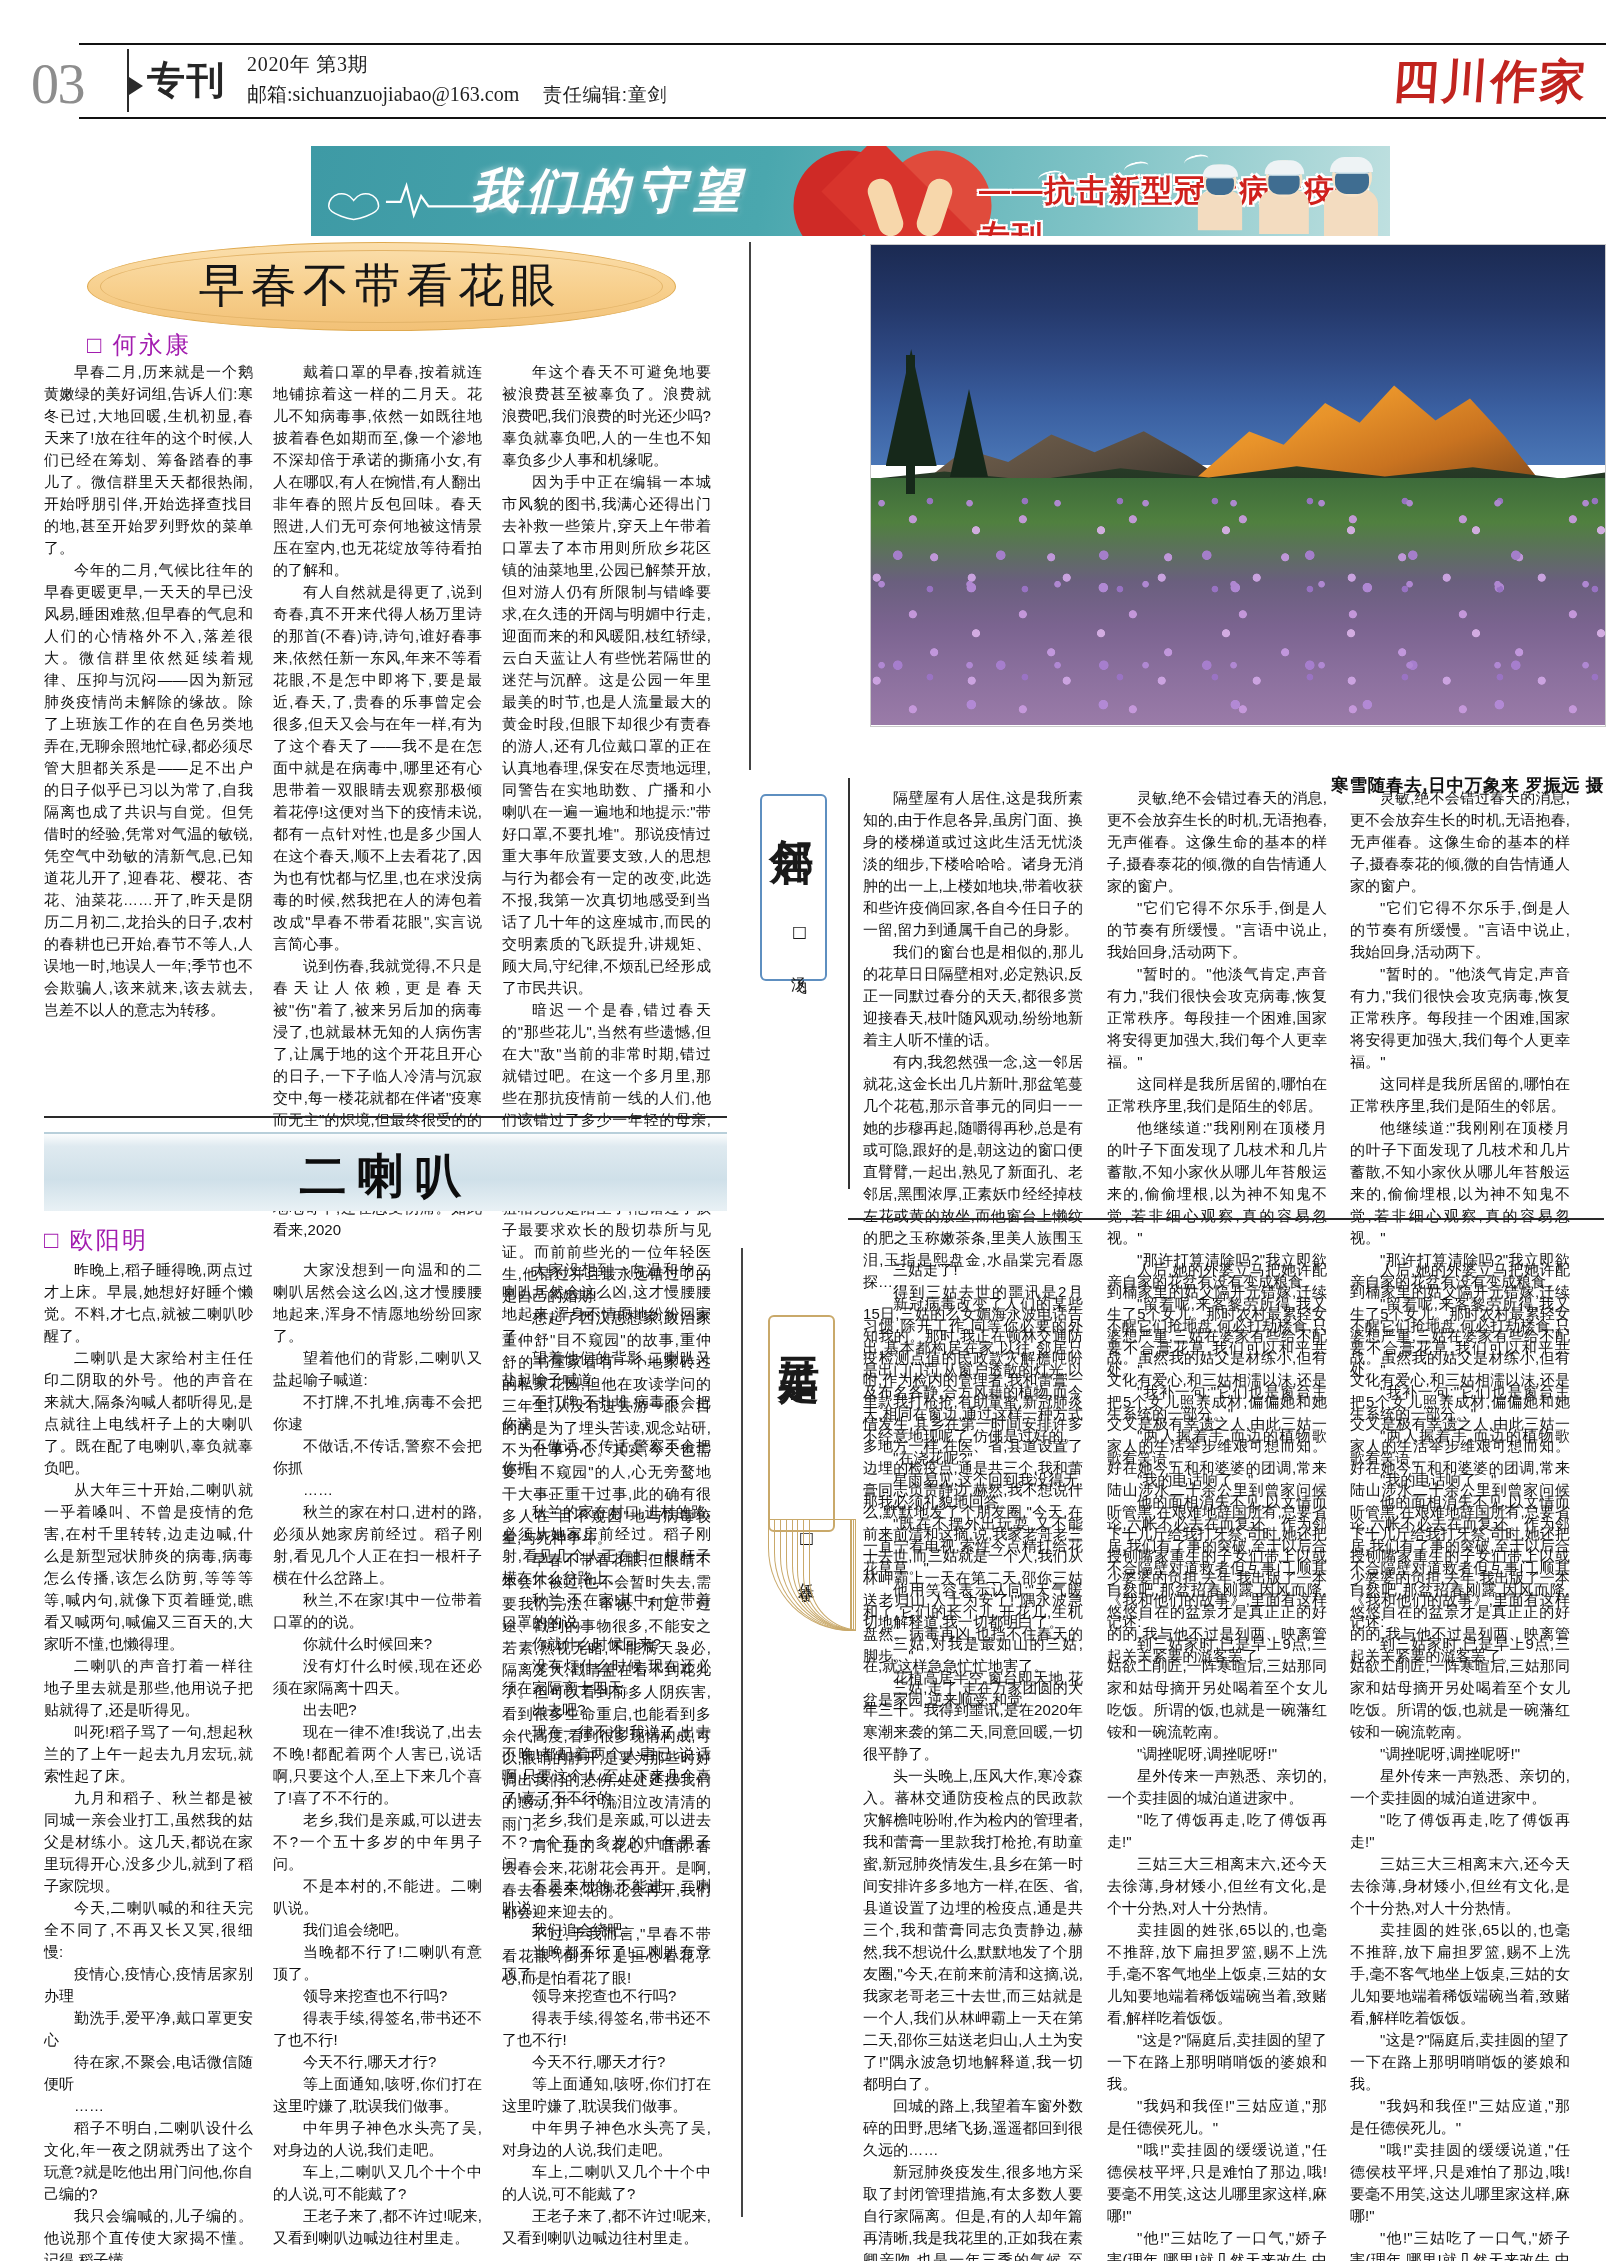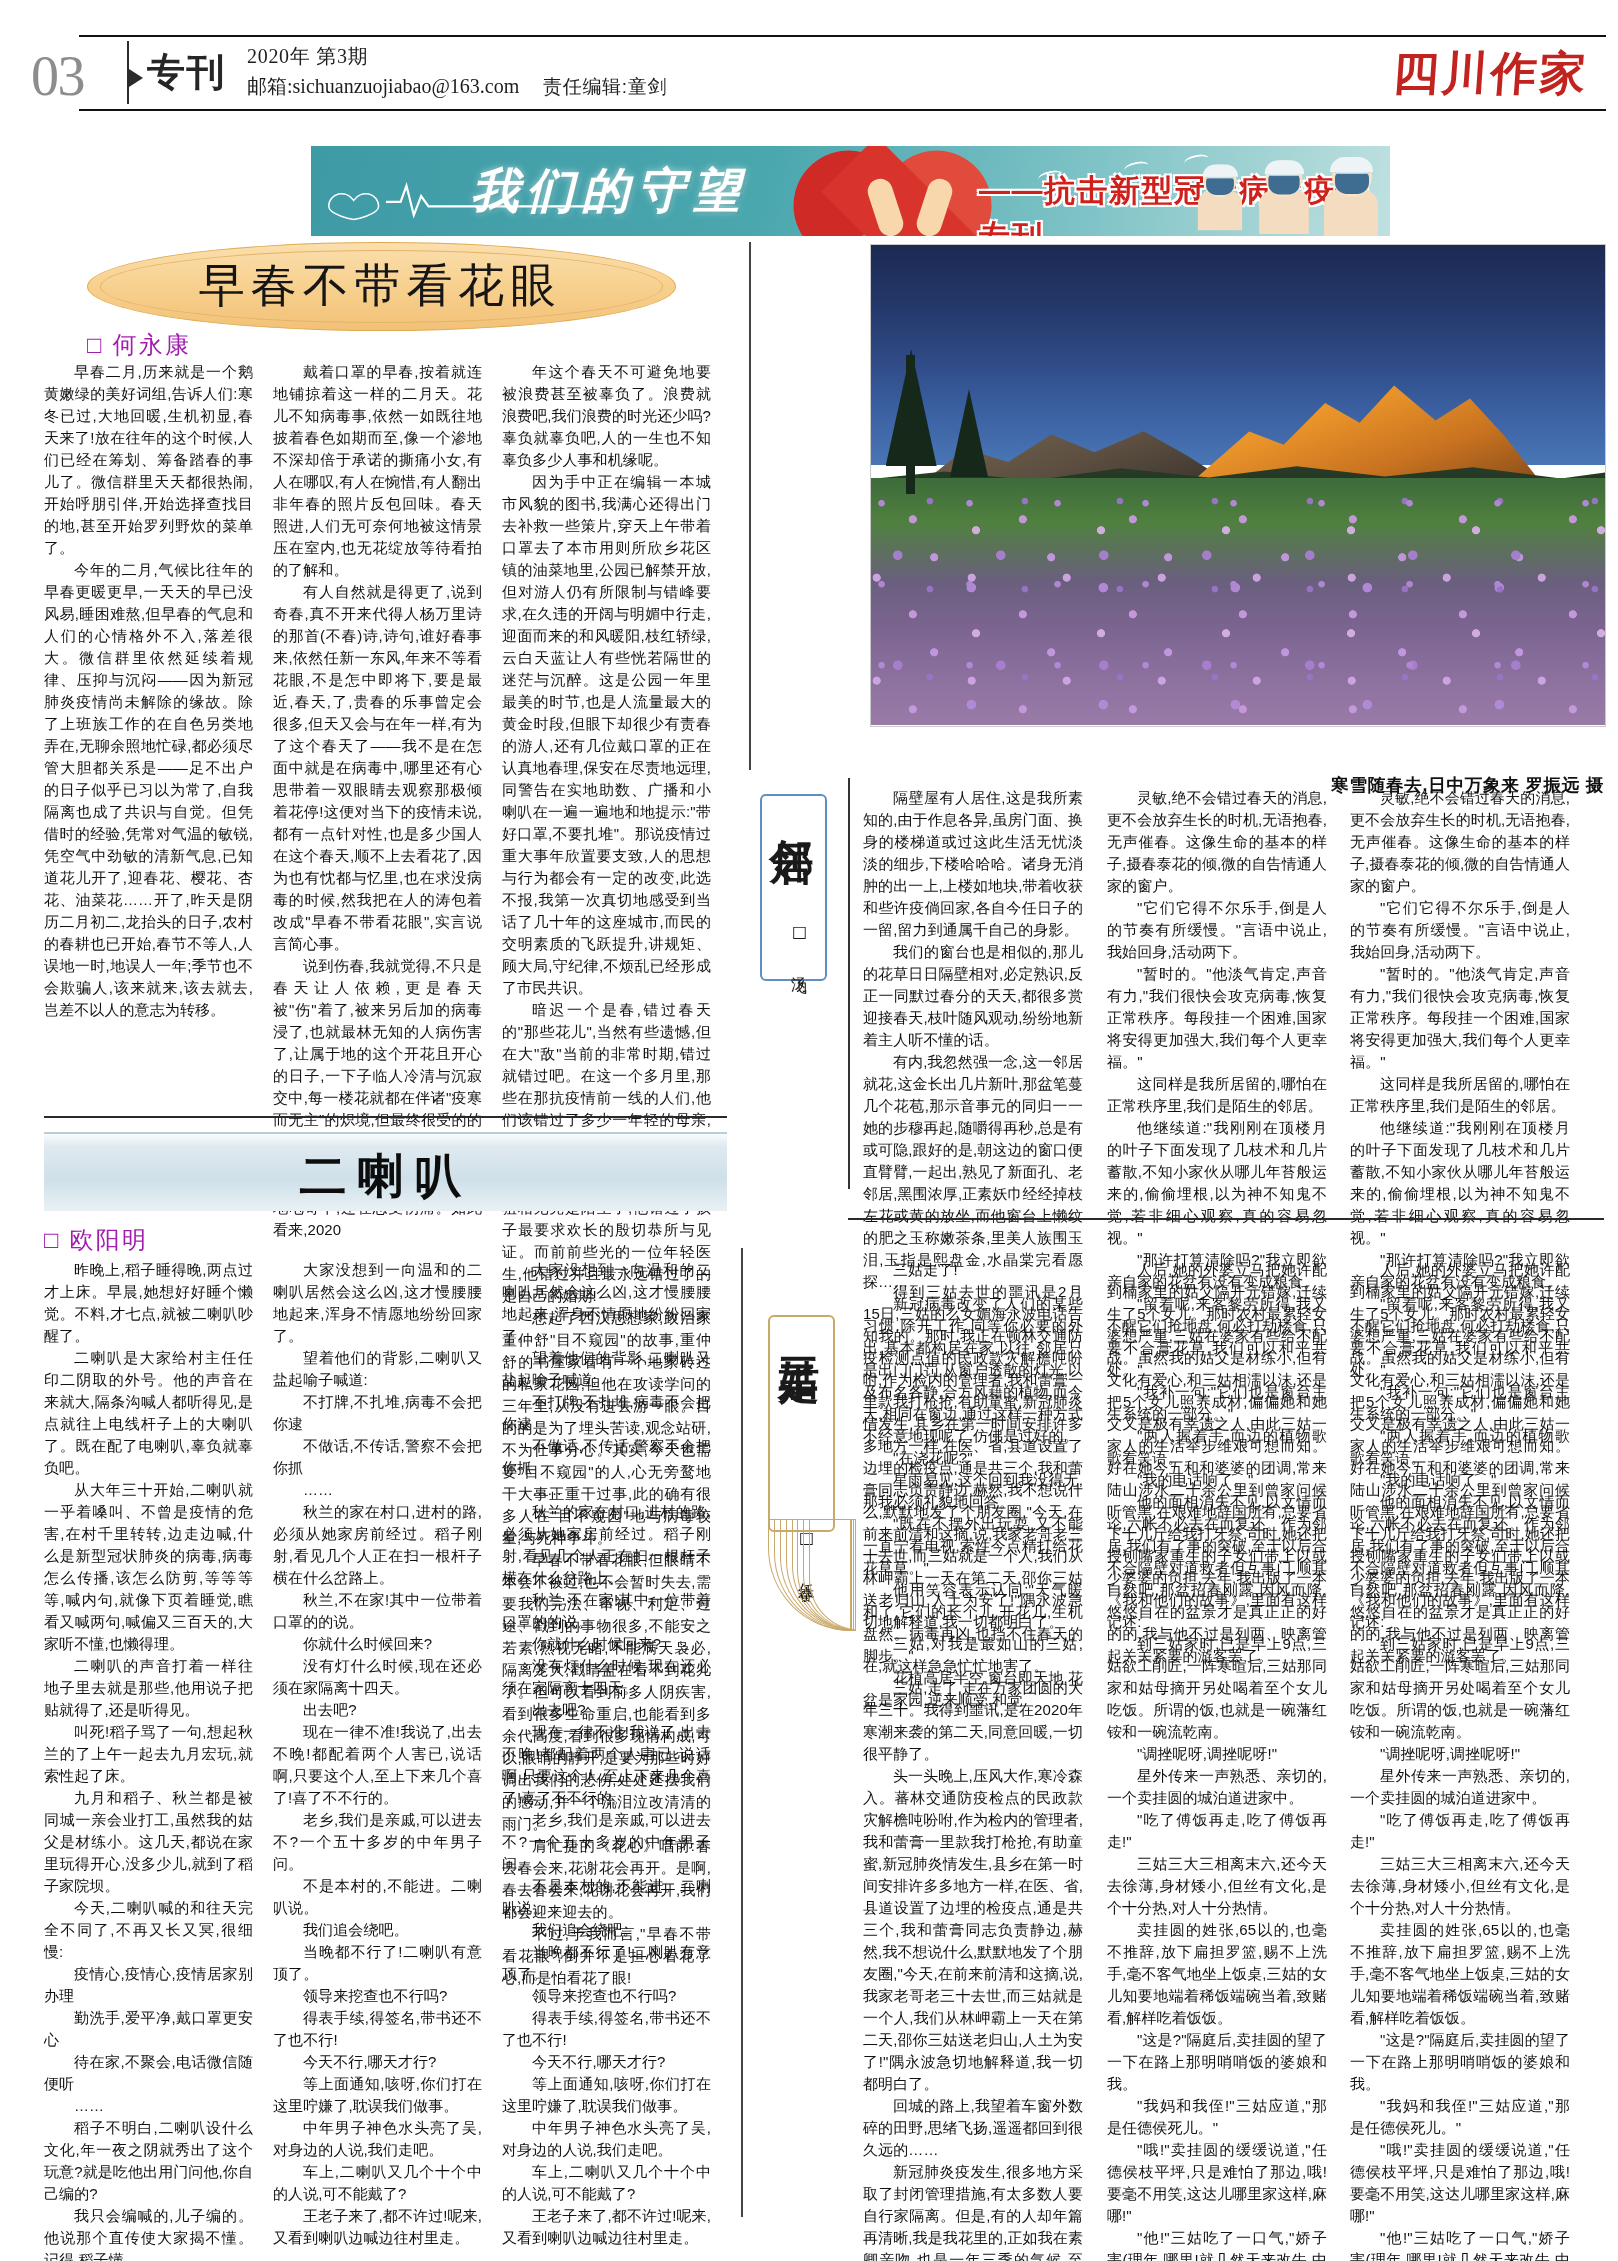--- a/index.html
+++ b/index.html
@@ -4,21 +4,21 @@
 <style>
   html,body{margin:0;padding:0;background:#fff;}
   body{
     width:1618px;height:2261px;
     font-family:"Liberation Sans","DejaVu Sans",sans-serif;
     color:#1a1a1a;position:relative;overflow:hidden;
   }
   .page{position:relative;width:1618px;height:2261px;background:#fff;}
 
   
-  .masthead{position:absolute;left:0;top:35px;width:1618px;height:79px;}
+  .masthead{position:absolute;left:0;top:43px;width:1618px;height:79px;}
   .mh-rule-top{position:absolute;left:79px;top:0;width:1527px;height:2.2px;background:#111;}
   .mh-rule-bot{position:absolute;left:79px;top:74px;width:1527px;height:2.2px;background:#111;}
   .folio{position:absolute;left:31px;top:13.2px;font-size:56px;line-height:56px;
     color:#8d8d8d;font-family:"Liberation Serif",serif;letter-spacing:-1.5px;font-weight:400;}
   .folio-tri{position:absolute;left:129px;top:34px;width:0;height:0;
     border-left:14.7px solid #2b2b2b;border-top:9.5px solid transparent;border-bottom:9.5px solid transparent;}
   .mh-vrule{position:absolute;left:127px;top:5.9px;width:2.2px;height:63px;background:#2b2b2b;}
   .section-name{position:absolute;left:147px;top:11.7px;font-size:38px;line-height:51px;
     font-weight:bold;color:#262626;letter-spacing:1.5px;}
   .issue-line{position:absolute;left:247px;top:7.3px;font-size:20px;line-height:29px;color:#1d1d1d;

